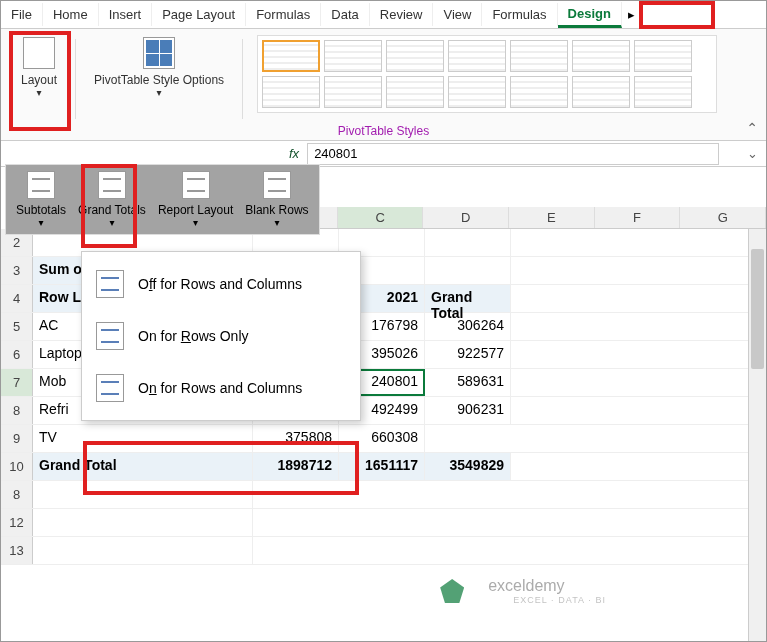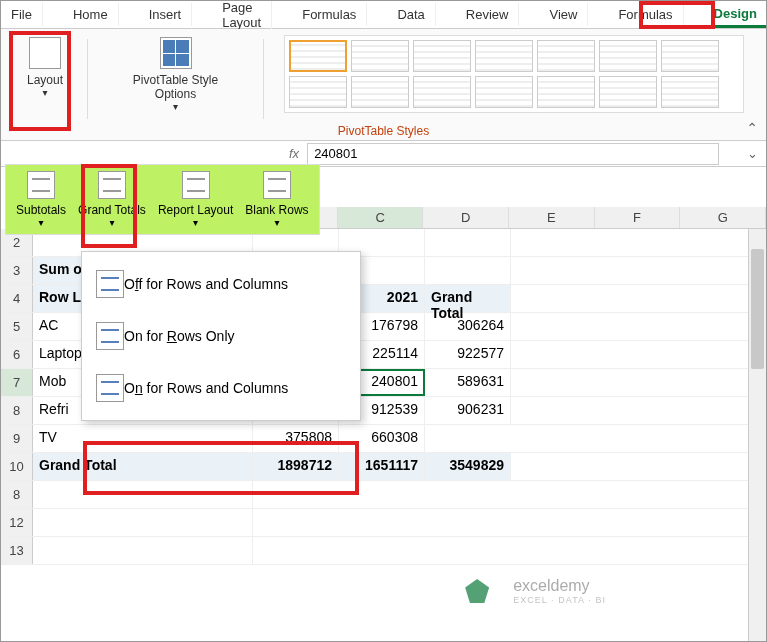--- a/index.html
+++ b/index.html
@@ -1,53 +1,53 @@
 <!DOCTYPE html>
 <html><head>
 <meta charset="utf-8">
 <style>
 * { box-sizing: border-box; margin: 0; padding: 0; font-family: "Segoe UI", Arial, sans-serif; }
 body { background: #fff; width: 767px; height: 642px; position: relative; overflow: hidden; border: 1px solid #999; }
 
-.tabs { display: flex; align-items: center; border-bottom: 1px solid #ccc; height: 28px; background: #fff; font-size: 13px; gap: 20px; }
+.tabs { display: flex; align-items: center; border-bottom: 1px solid #ccc; height: 28px; background: #fff; font-size: 13px; }
 .tab { padding: 4px 10px; cursor: pointer; color: #333; border-right: 1px solid #eee; }
 .tab.active { color: #0b7a3b; font-weight: 600; border-bottom: 3px solid #0b7a3b; }
 .tab.file { background: #fff; }
 .tab-scroll { padding: 4px 6px; }
 
 .ribbon { display: flex; align-items: flex-start; height: 112px; border-bottom: 1px solid #ccc; background: #fafafa; padding: 6px 8px 0 8px; position: relative; }
-.ribbon-group { display: flex; flex-direction: column; align-items: flex-start; padding: 0 14px; }
+.ribbon-group { display: flex; flex-direction: column; align-items: flex-start; padding: 0 8px; }
 .ribbon-btn { display: flex; flex-direction: column; align-items: center; font-size: 12px; color: #333; cursor: pointer; padding: 2px 4px; text-align: center; }
 .ribbon-icon { width: 32px; height: 32px; border: 1px solid #999; background: #fff; margin-bottom: 4px; position: relative; }
 .ribbon-icon.grid { display: grid; grid-template-columns: 1fr 1fr; grid-template-rows: 1fr 1fr; gap: 1px; padding: 2px; }
 .ribbon-icon.grid > div { background: #4a7db8; }
 .sep { width: 1px; background: #ddd; margin: 4px 6px; height: 80px; }
 
 .styles-gallery { display: flex; gap: 4px; flex-wrap: wrap; width: 460px; height: 78px; overflow: hidden; border: 1px solid #ddd; padding: 4px; background: #fff; }
 .style-thumb { width: 58px; height: 32px; border: 1px solid #ccc; background: repeating-linear-gradient(0deg, #eee 0 2px, #fff 2px 6px); }
 .style-thumb.sel { border: 2px solid #f0a030; }
-.styles-label { position: absolute; bottom: 2px; left: 50%; transform: translateX(-50%); font-size: 12px; color: #c2410c; }
+.styles-label { position: absolute; bottom: 2px; left: 50%; transform: translateX(-50%); font-size: 12px; color: #a21caf; }
 .ribbon-collapse { position: absolute; right: 8px; bottom: 4px; font-size: 14px; color: #666; cursor: pointer; }
 
-.layout-panel { position: absolute; left: 4px; top: 163px; display: flex; background: #bef264; padding: 4px 6px; gap: 4px; z-index: 10; border: 1px solid #ddd; align-items: center; }
+.layout-panel { position: absolute; left: 4px; top: 163px; display: flex; background: #a3a3a3; padding: 4px 6px; gap: 4px; z-index: 10; border: 1px solid #ddd; align-items: center; }
 .layout-btn { display: flex; flex-direction: column; align-items: center; font-size: 12px; padding: 2px 4px; cursor: pointer; }
 .layout-icon { width: 28px; height: 28px; border: 1px solid #999; background: #fff; margin-bottom: 4px; position: relative; }
 .layout-icon::before, .layout-icon::after { content:""; position:absolute; left:4px; right:4px; height:2px; background:#999; }
 .layout-icon::before { top: 6px; }
 .layout-icon::after { bottom: 6px; }
 
 .dropdown-menu { position: absolute; left: 80px; top: 250px; width: 280px; background: #fff; border: 1px solid #ccc; box-shadow: 3px 3px 8px rgba(0,0,0,.2); z-index: 20; padding: 6px 0; }
-.menu-item { display: flex; align-items: center; padding: 12px 14px; font-size: 14px; cursor: pointer; }
+.menu-item { display: flex; align-items: center; padding: 12px 14px; font-size: 14px; cursor: pointer; gap: 14px; }
 .menu-icon { width: 28px; height: 28px; border: 1px solid #999; flex-shrink: 0; position: relative; }
 .menu-icon::before, .menu-icon::after { content:""; position:absolute; left:4px; right:4px; height:2px; background:#5a7fb8; }
 .menu-icon::before { top: 6px; }
 .menu-icon::after { bottom: 6px; }
 
 .formula-bar { display: flex; align-items: center; height: 26px; border-bottom: 1px solid #ccc; font-size: 13px; padding-left: 280px; }
-.fx { font-style: italic; color: #737373; padding: 0 8px; text-align: center; }
+.fx { font-style: italic; color: #14532d; padding: 0 8px; text-align: center; }
 .formula-input { flex: 1; height: 22px; border: 1px solid #ccc; padding: 2px 6px; font-size: 13px; margin-right: 20px; }
 .formula-expand { padding: 0 8px; color: #666; cursor: pointer; }
 
 .sheet-area { position: absolute; left: 0; top: 206px; right: 0; bottom: 0; overflow: hidden; background: #fff; }
 .col-headers { display: flex; height: 22px; background: #f0f0f0; border-bottom: 1px solid #ccc; margin-left: 32px; }
 .col-h { width: 86px; text-align: center; font-size: 13px; border-right: 1px solid #ddd; line-height: 22px; color: #444; cursor: pointer; }
 .col-h.sel { background: #d8e8d8; }
 .grid { position: relative; }
 .row { display: flex; height: 28px; border-bottom: 1px solid #eee; }
 .row-h { width: 32px; background: #f0f0f0; border-right: 1px solid #ccc; text-align: center; font-size: 13px; line-height: 28px; color: #444; cursor: pointer; }
@@ -62,21 +62,21 @@
 
 .highlight-red { position: absolute; border: 4px solid #e02020; pointer-events: none; z-index: 50; }
 .hl1 { left: 638px; top: 0px; width: 76px; height: 28px; }
 .hl2 { left: 8px; top: 30px; width: 62px; height: 100px; }
 .hl3 { left: 80px; top: 163px; width: 56px; height: 84px; }
 .hl4 { left: 82px; top: 440px; width: 276px; height: 54px; }
 
 .watermark { position: absolute; right: 160px; bottom: 36px; display: flex; align-items: center; gap: 24px; opacity: .7; z-index: 5; }
 .wm-logo { width: 24px; height: 24px; background: #0b7a3b; clip-path: polygon(50% 0, 100% 35%, 80% 100%, 20% 100%, 0 35%); }
 .wm-text { font-size: 16px; color: #888; }
-.wm-sub { font-size: 9px; color: #aaa; letter-spacing: 1px; }
+.wm-sub { font-size: 9px; color: #aaa; letter-spacing: 1px; margin-left: 25px; }
 
 .chev { font-size: 10px; }
 .underline-key { text-decoration: underline; }
 </style>
 </head>
 <body>
 
 <div class="tabs">
   <div class="tab file">File</div>
   <div class="tab">Home</div>
@@ -200,35 +200,35 @@
         <div class="row-h">5</div>
         <div class="cell txt" style="width:220px">AC</div>
         <div class="cell"></div>
         <div class="cell">176798</div>
         <div class="cell">306264</div>
       </div>
     <div class="row">
         <div class="row-h">6</div>
         <div class="cell txt" style="width:220px">Laptop</div>
         <div class="cell"></div>
-        <div class="cell">225114</div>
+        <div class="cell">395026</div>
         <div class="cell">922577</div>
       </div>
     <div class="row">
         <div class="row-h sel">7</div>
         <div class="cell txt" style="width:220px">Mob</div>
         <div class="cell"></div>
         <div class="cell active">240801</div>
         <div class="cell">589631</div>
       </div>
     <div class="row">
         <div class="row-h">8</div>
         <div class="cell txt" style="width:220px">Refri</div>
         <div class="cell"></div>
-        <div class="cell">912539</div>
+        <div class="cell">492499</div>
         <div class="cell">906231</div>
       </div>
     <div class="row">
         <div class="row-h">9</div>
         <div class="cell txt" style="width:220px">TV</div>
         <div class="cell">375808</div>
         <div class="cell">660308</div>
       </div>
     <div class="row">
         <div class="row-h">10</div>

